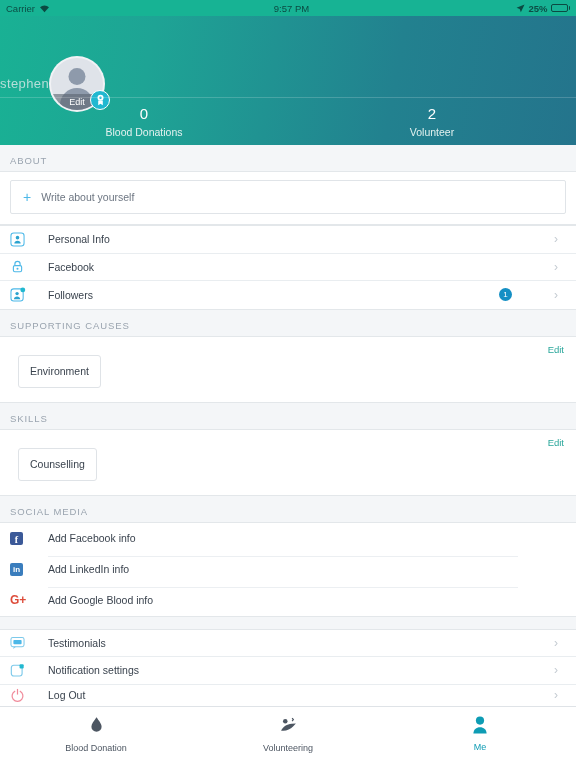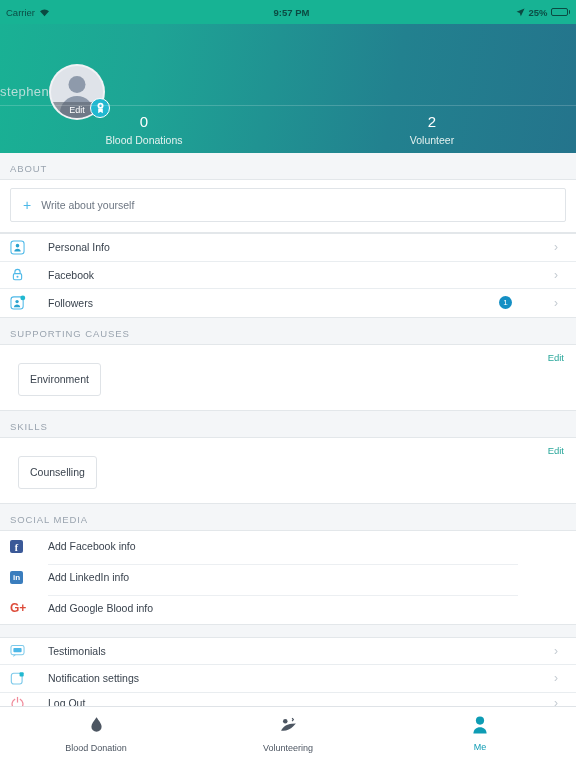--- a/index.html
+++ b/index.html
@@ -9,30 +9,30 @@
     background: #eef1f4;
     overflow: hidden;
   }
   .screen { position: relative; width: 576px; height: 768px; display: flex; flex-direction: column; }
 
   
   .statusbar {
     height: 16px; flex: 0 0 16px;
     background: #17b394;
     display: flex; align-items: center;
-    padding: 12px 6px;
+    padding: 4px 6px;
     color: #0c4d45;
     font-size: 9.5px;
     position: relative;
     gap: 47px;
   }
   .sb-left { display: flex; align-items: center; gap: 4px; }
   .sb-center {
     position: absolute; left: 7px; right: 0; text-align: center;
-    font-size: 9.5px; font-weight: bold; color: #0b4a42;
+    font-size: 9.5px; font-weight: normal; color: #0b4a42;
     pointer-events: none;
   }
   .sb-right { margin-left: auto; display: flex; align-items: center; gap: 3px; font-size: 9.5px; font-weight: bold; }
   .wifi-ico svg, .loc-ico svg { display: block; }
   .batt { display: flex; align-items: center; }
   .batt-body {
     width: 17px; height: 8px; border: 1px solid #0b4a42; border-radius: 2px;
     position: relative; padding: 1px;
   }
   .batt-fill { height: 100%; width: 25%; background: #0b4a42; border-radius: 1px; }

